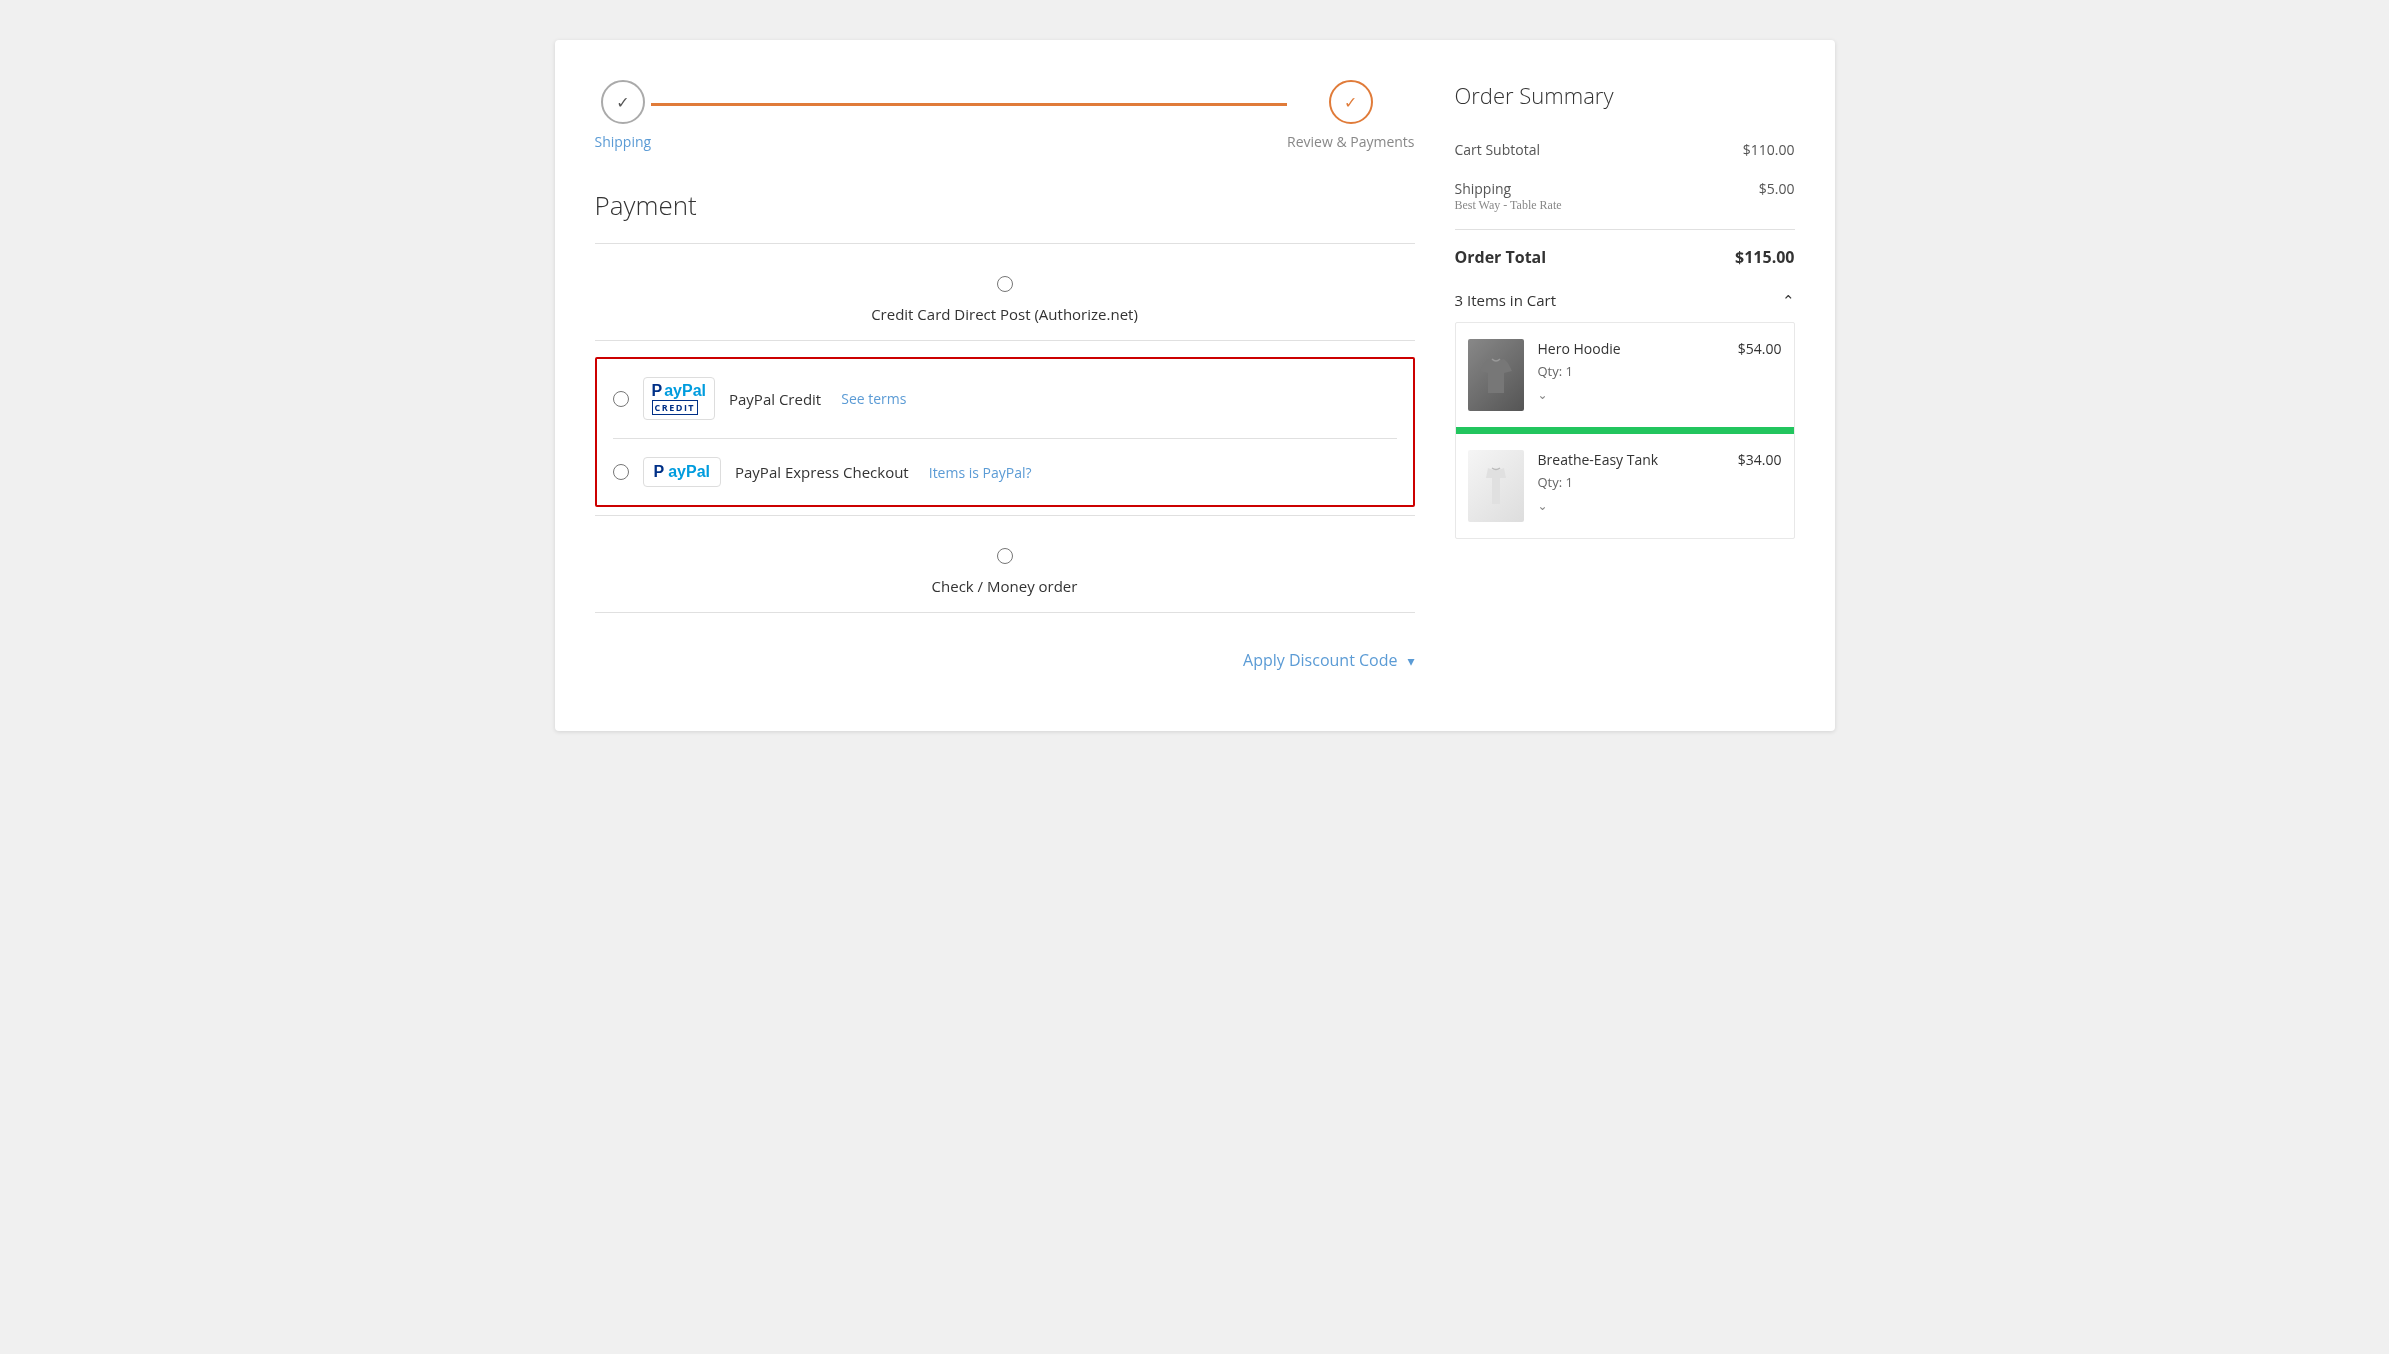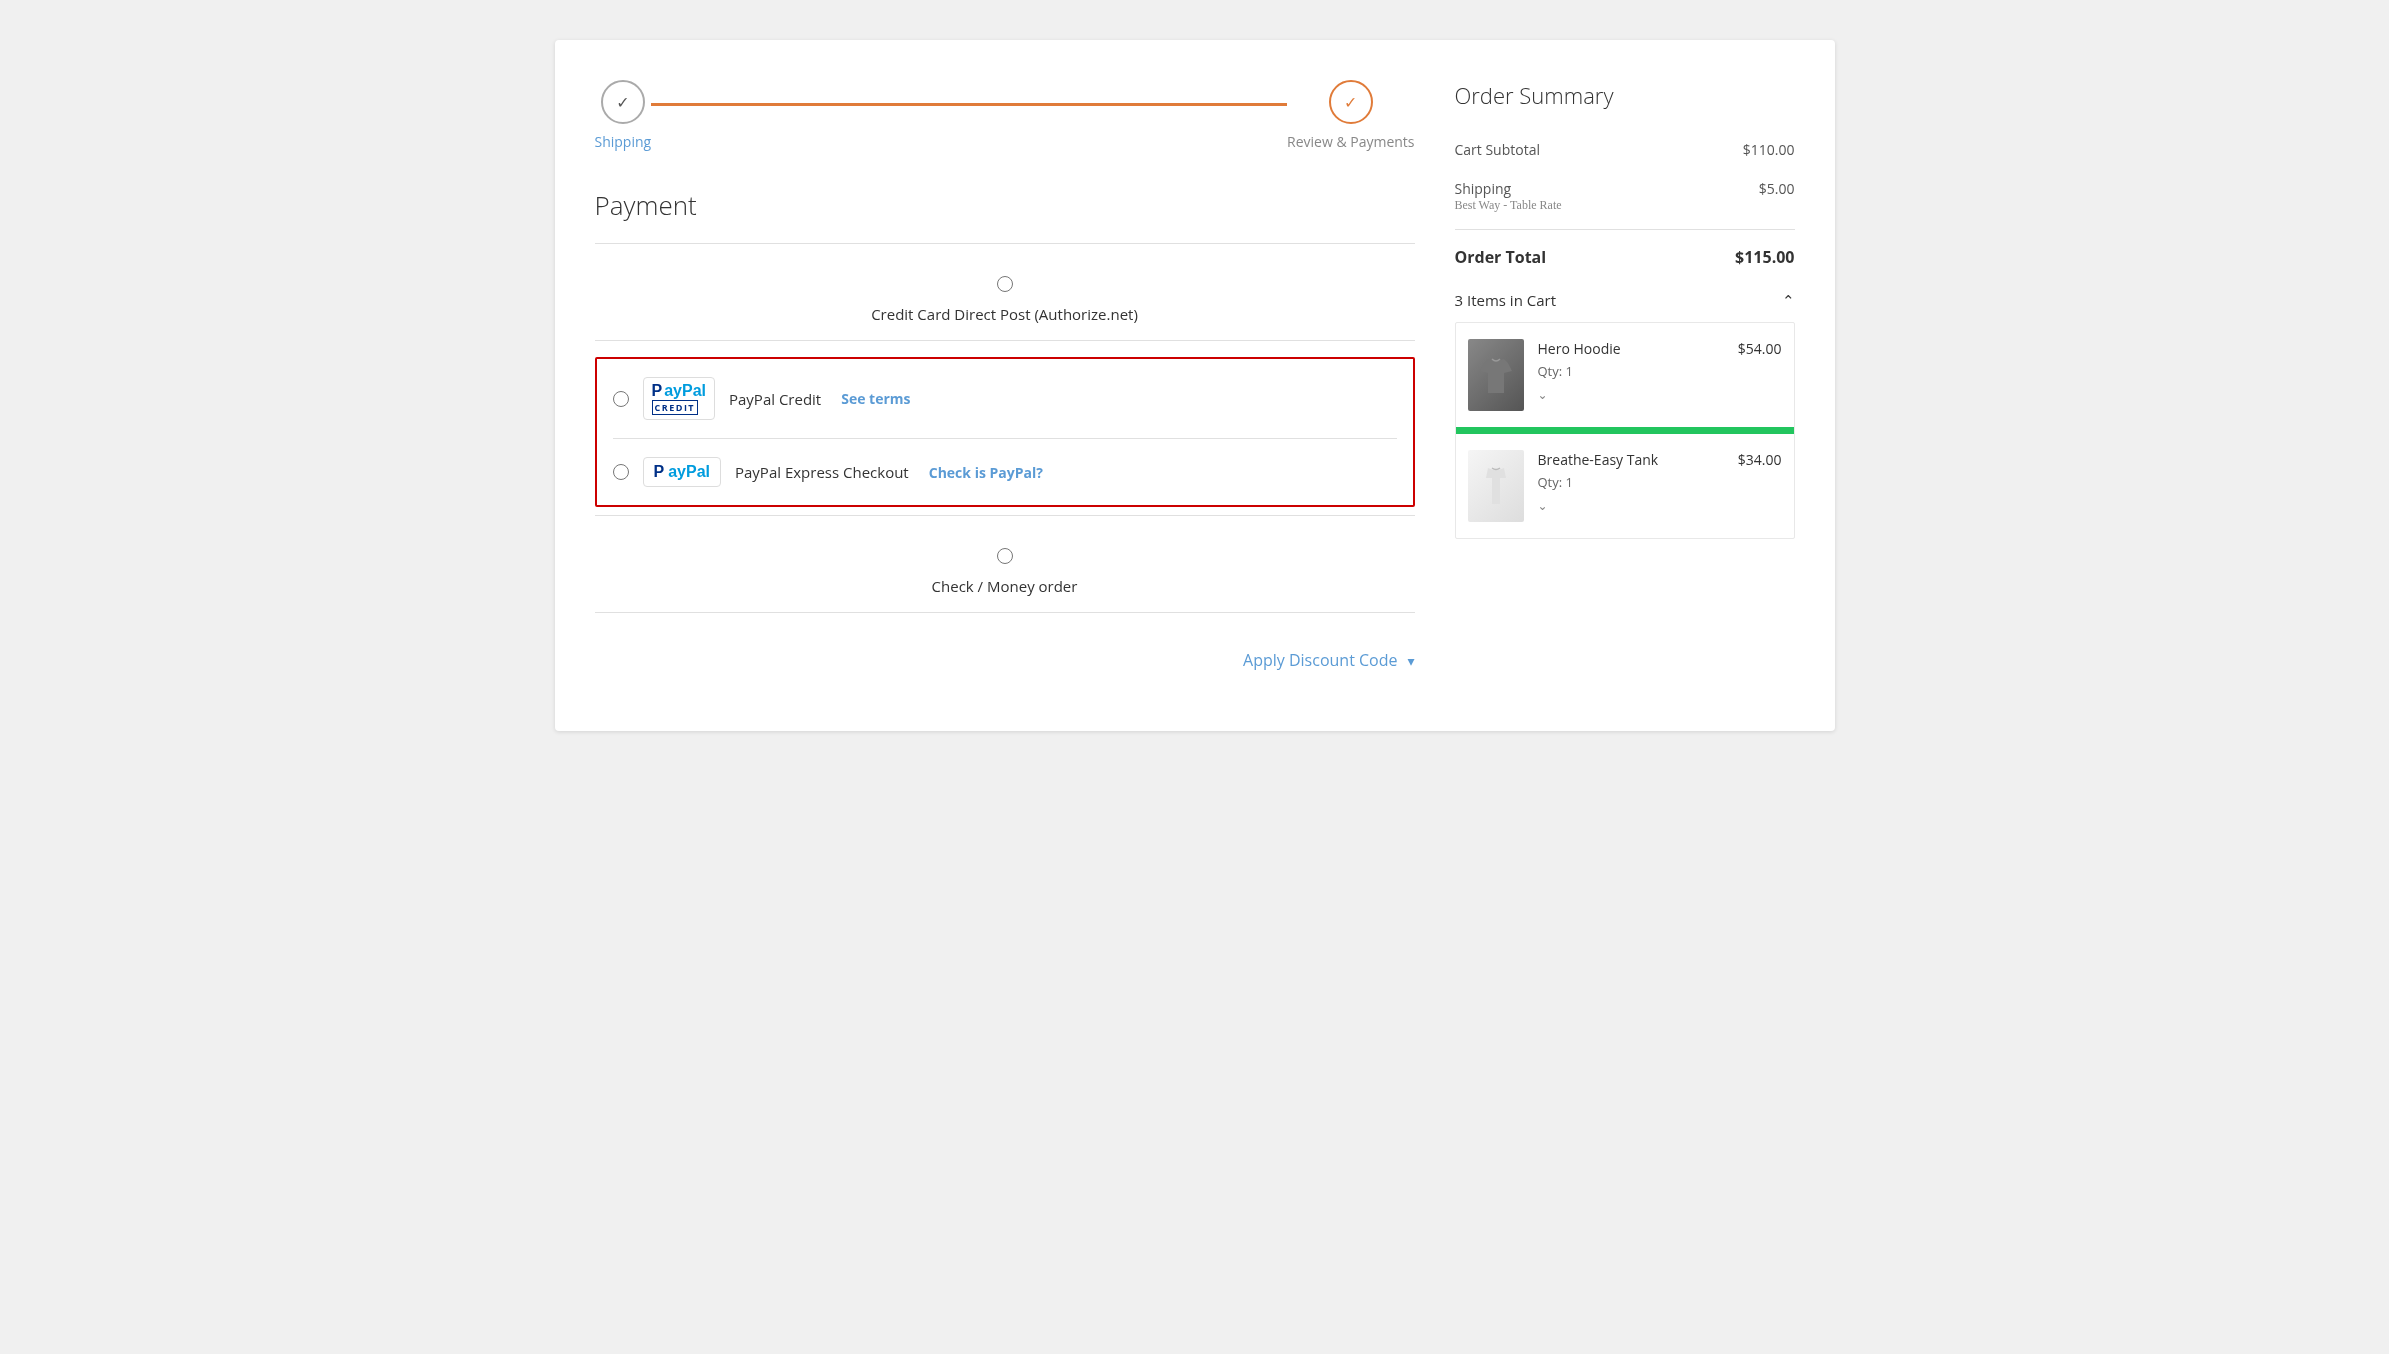--- a/index.html
+++ b/index.html
@@ -128,21 +128,20 @@
     .option-name {
       font-size: 15px;
       color: #333;
       margin-right: 6px;
     }
     .link-blue {
       color: #5b9bd5;
       text-decoration: none;
       font-size: 14px;
       cursor: pointer;
-      font-weight: bold;
     }
     
     .discount-section {
       padding: 20px 0;
       display: flex;
       align-items: center;
       gap: 10px;
       cursor: pointer;
       justify-content: flex-end;
     }
@@ -366,21 +365,21 @@
       <div class="paypal-divider"></div>
 
       <div class="paypal-option">
         <input type="radio" name="payment" style="">
 
         <div class="pp-logo-paypal">
           <span class="pp-p1">P</span>
             <span class="pp-p2">ayPal</span>
         </div>
         <span class="option-name">PayPal Express Checkout</span>
-        <a class="link-blue">Check is PayPal?</a>
+        <a class="link-blue">Items is PayPal?</a>
       </div>
     </div>
 
     <hr class="divider">
 
     <div class="payment-option">
       <input type="radio" name="payment" style="">
       <span class="payment-option-label">Check / Money order</span>
     </div>
     <hr class="divider">

